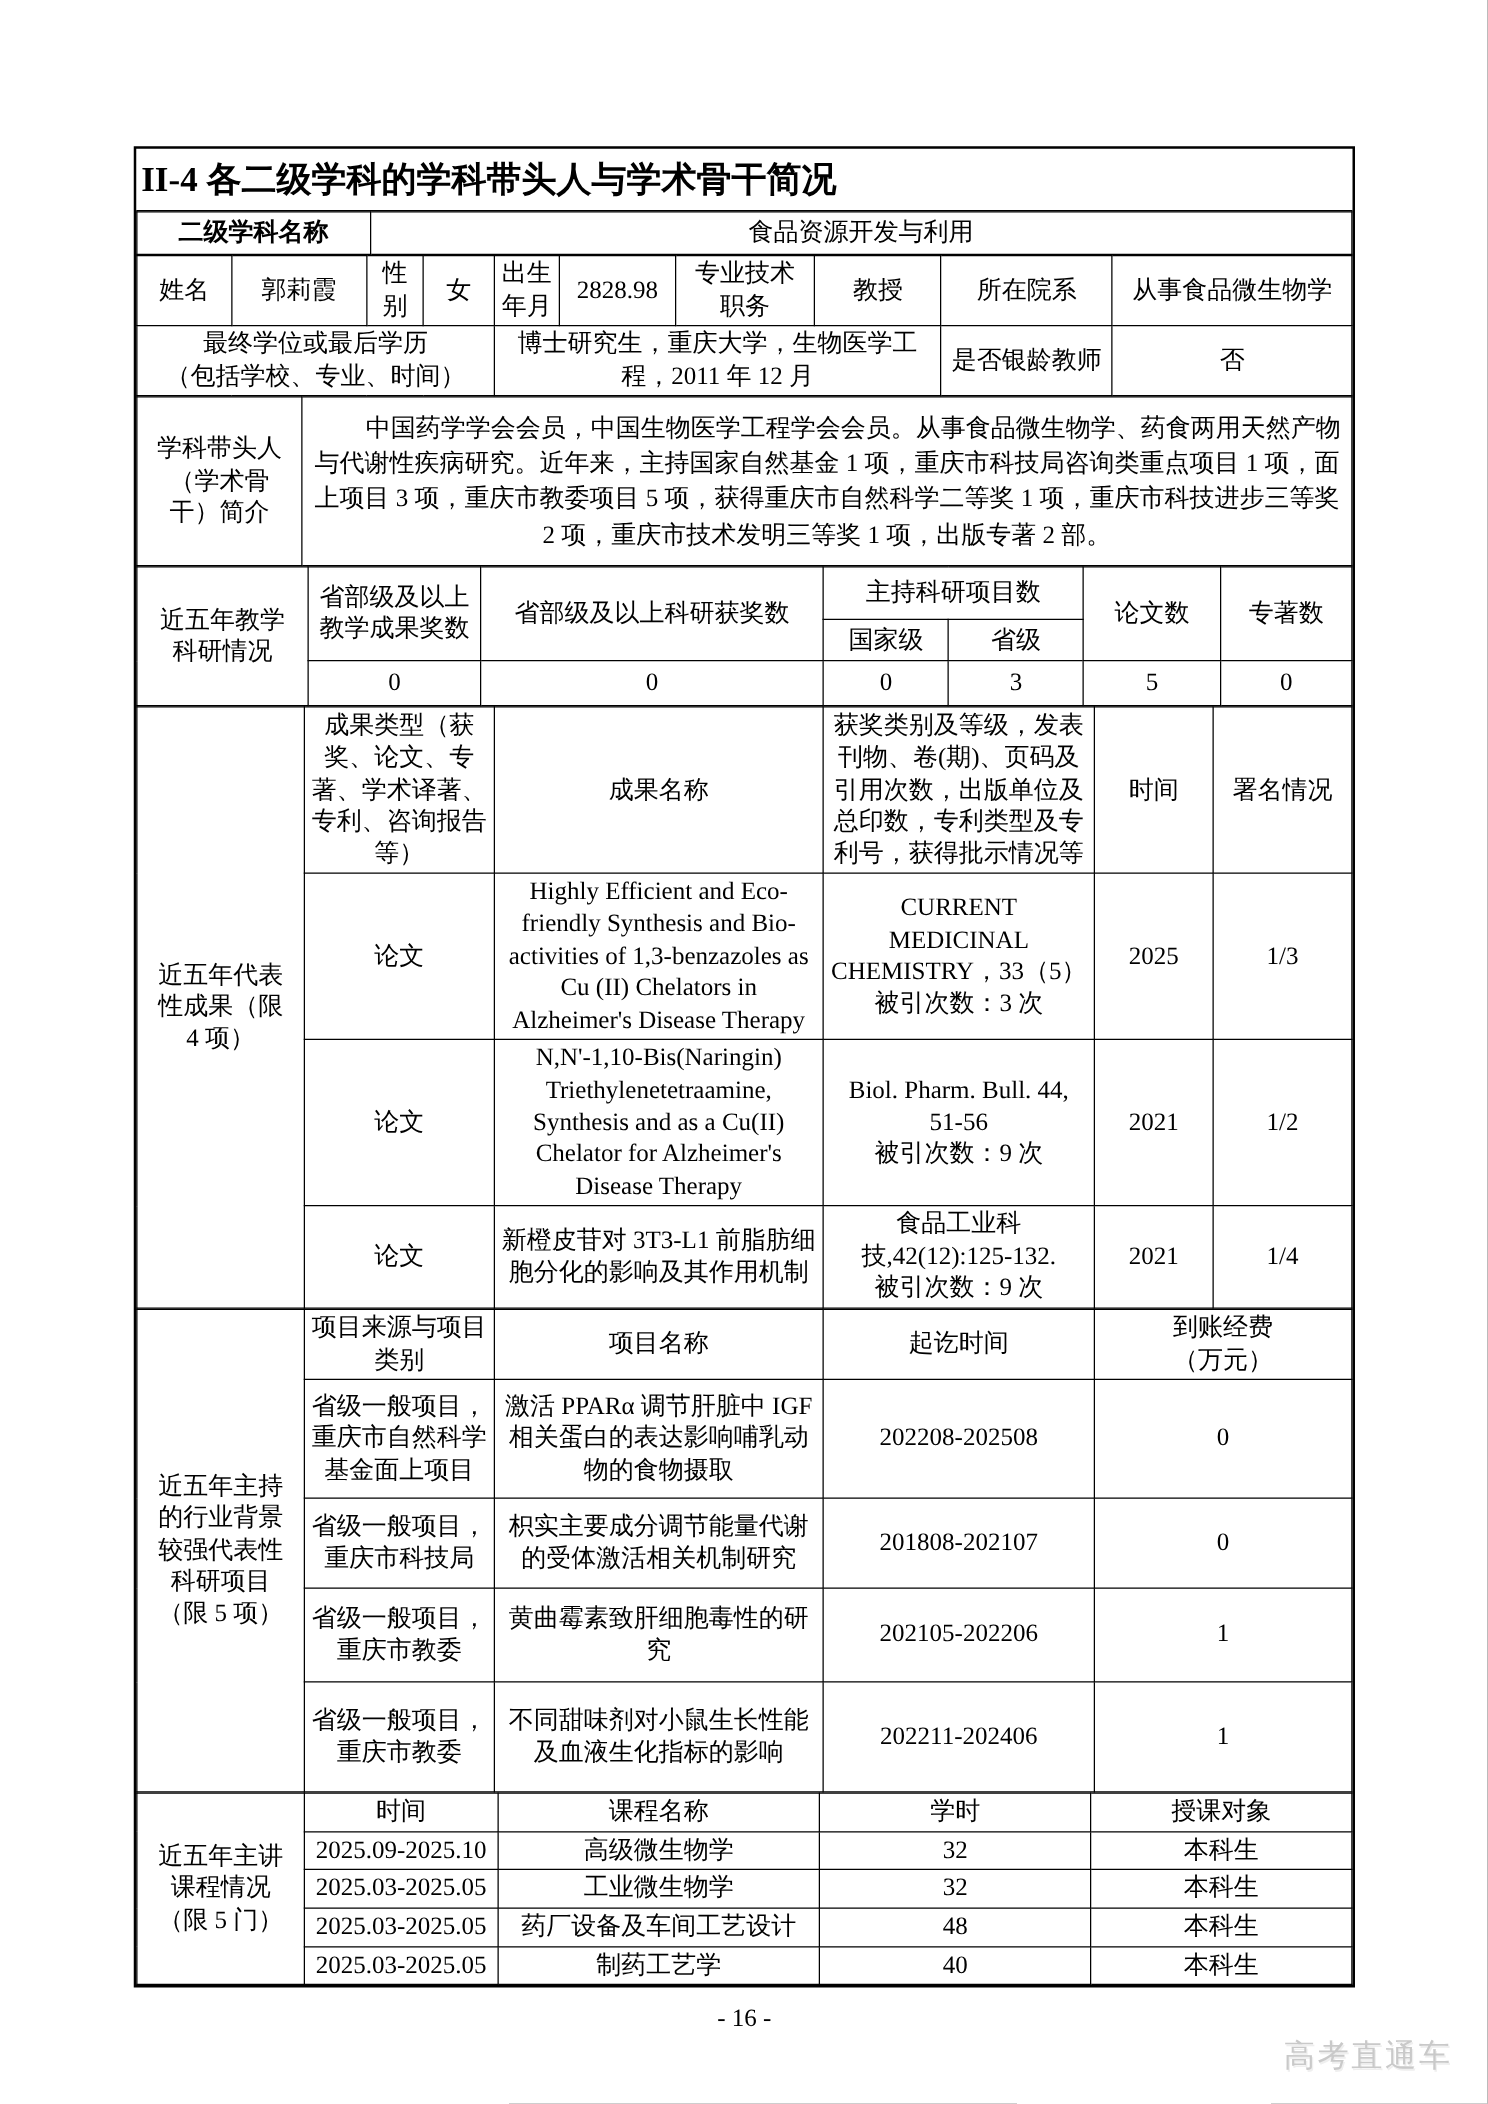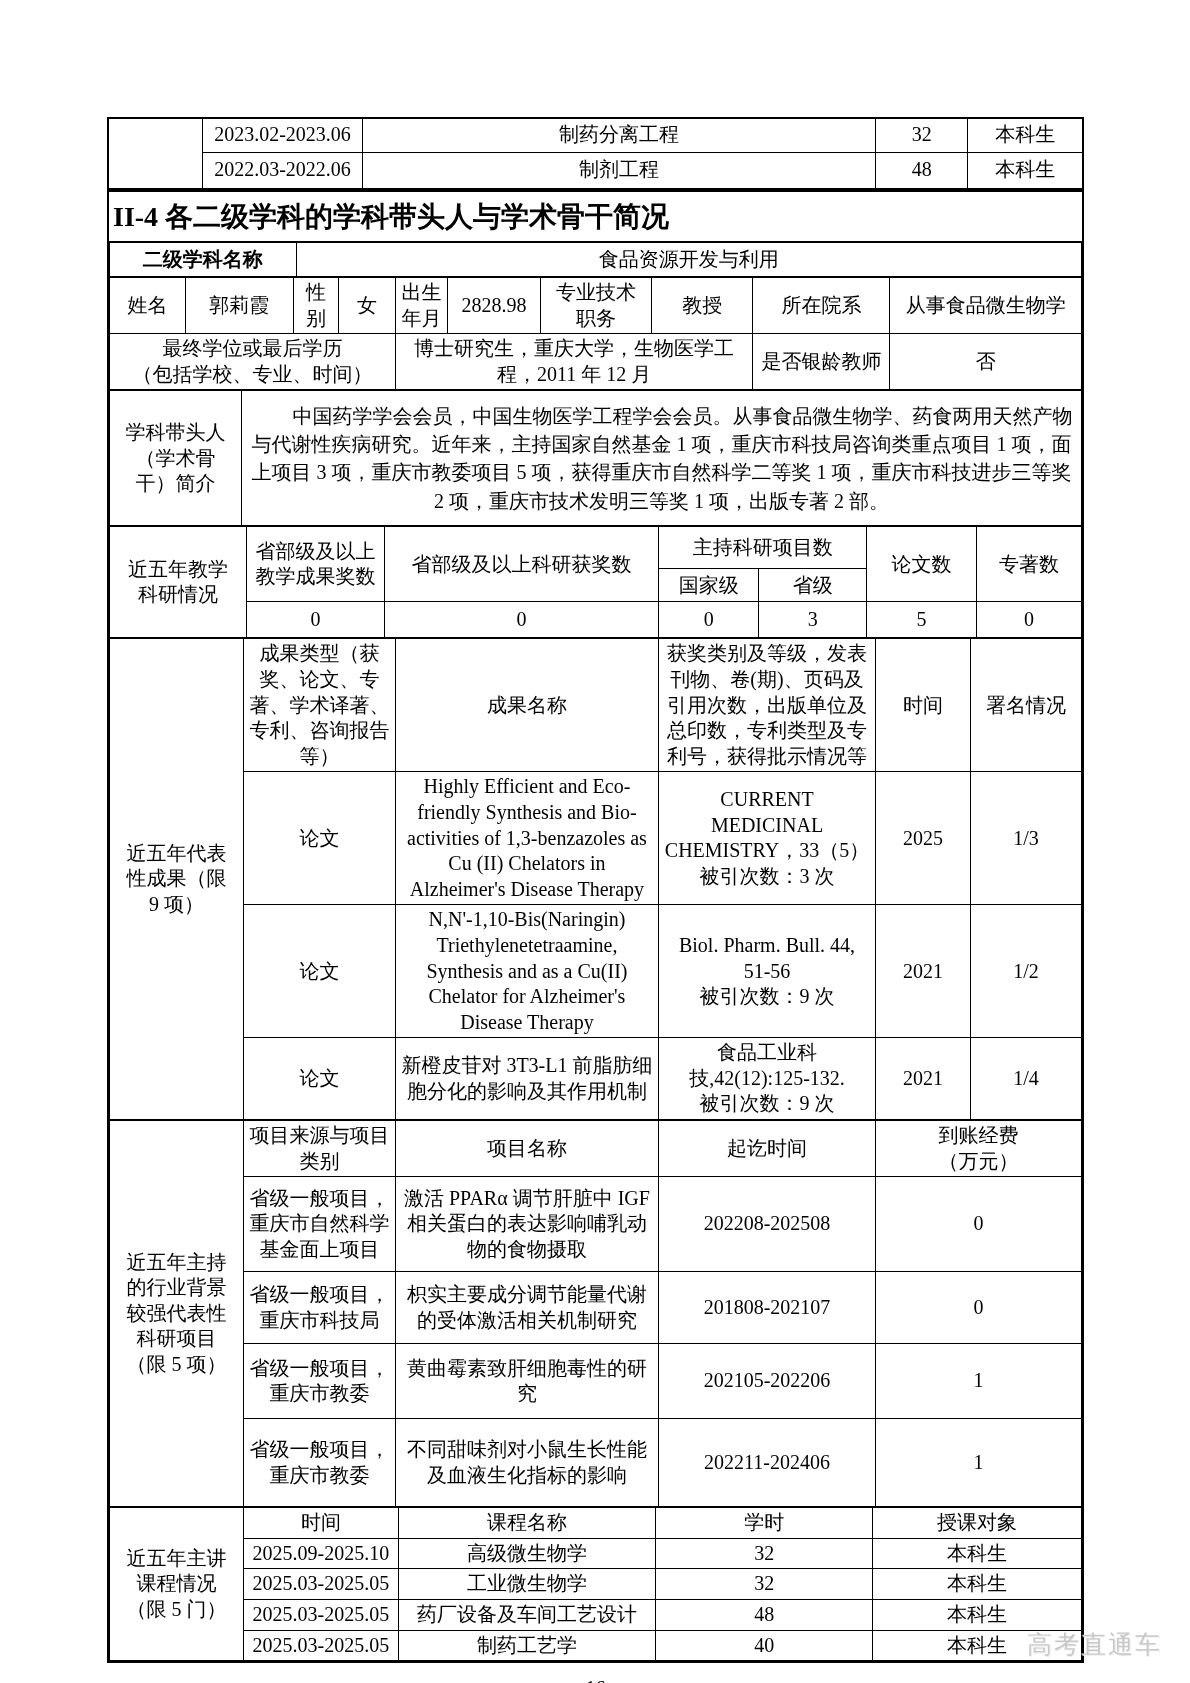--- a/index.html
+++ b/index.html
@@ -55,44 +55,20 @@
     font-family:"Liberation Sans","DejaVu Sans",sans-serif;
     margin-left:25px;
   }
 </style>
 </head>
 <body>
 
 <div class="page">
   <div class="content">
 
-    <table class="tbl top-tbl">
-      <colgroup>
-        <col style="width:9.7%">
-          <col style="width:16.4%">
-          <col style="width:52.6%">
-        <col style="width:9.5%">
-          <col style="width:11.8%">
-      </colgroup>
-      <tbody>
-          <tr style="height:34px">
-        <td rowspan="2"></td>
-        <td>2023.02-2023.06</td>
-        <td>制药分离工程</td>
-        <td>32</td>
-        <td>本科生</td>
-      </tr>
-      <tr style="height:37px">
-        <td>2022.03-2022.06</td>
-        <td>制剂工程</td>
-        <td>48</td>
-        <td>本科生</td>
-      </tr>
-    </tbody>
-      </table>
 
     <div class="main-wrap">
 
       <div class="ii4">II-4  各二级学科的学科带头人与学术骨干简况</div>
 
       <table class="tbl">
         <colgroup>
             <col style="width:19.2%">
             <col style="width:80.8%">
           </colgroup>
@@ -200,21 +176,21 @@
             <col style="width:15.6%">
             <col style="width:27.1%">
           <col style="width:22.3%">
             <col style="width:9.8%">
             <col style="width:11.4%">
         </colgroup>
         <tbody>
             <tr style="height:120px">
           <td rowspan="4" class="pre">近五年代表
 性成果（限
-9 项）</td>
+4 项）</td>
           <td>成果类型（获奖、论文、专著、学术译著、专利、咨询报告等）</td>
           <td>成果名称</td>
           <td>获奖类别及等级，发表刊物、卷(期)、页码及引用次数，出版单位及总印数，专利类型及专利号，获得批示情况等</td>
           <td>时间</td>
           <td>署名情况</td>
         </tr>
         <tr style="height:118px">
           <td>论文</td>
           <td>Highly Efficient and Eco-friendly Synthesis and Bio-activities of 1,3-benzazoles as Cu (II) Chelators in Alzheimer's Disease Therapy</td>
           <td class="pre">CURRENT MEDICINAL CHEMISTRY，33（5） 被引次数：3 次</td>

